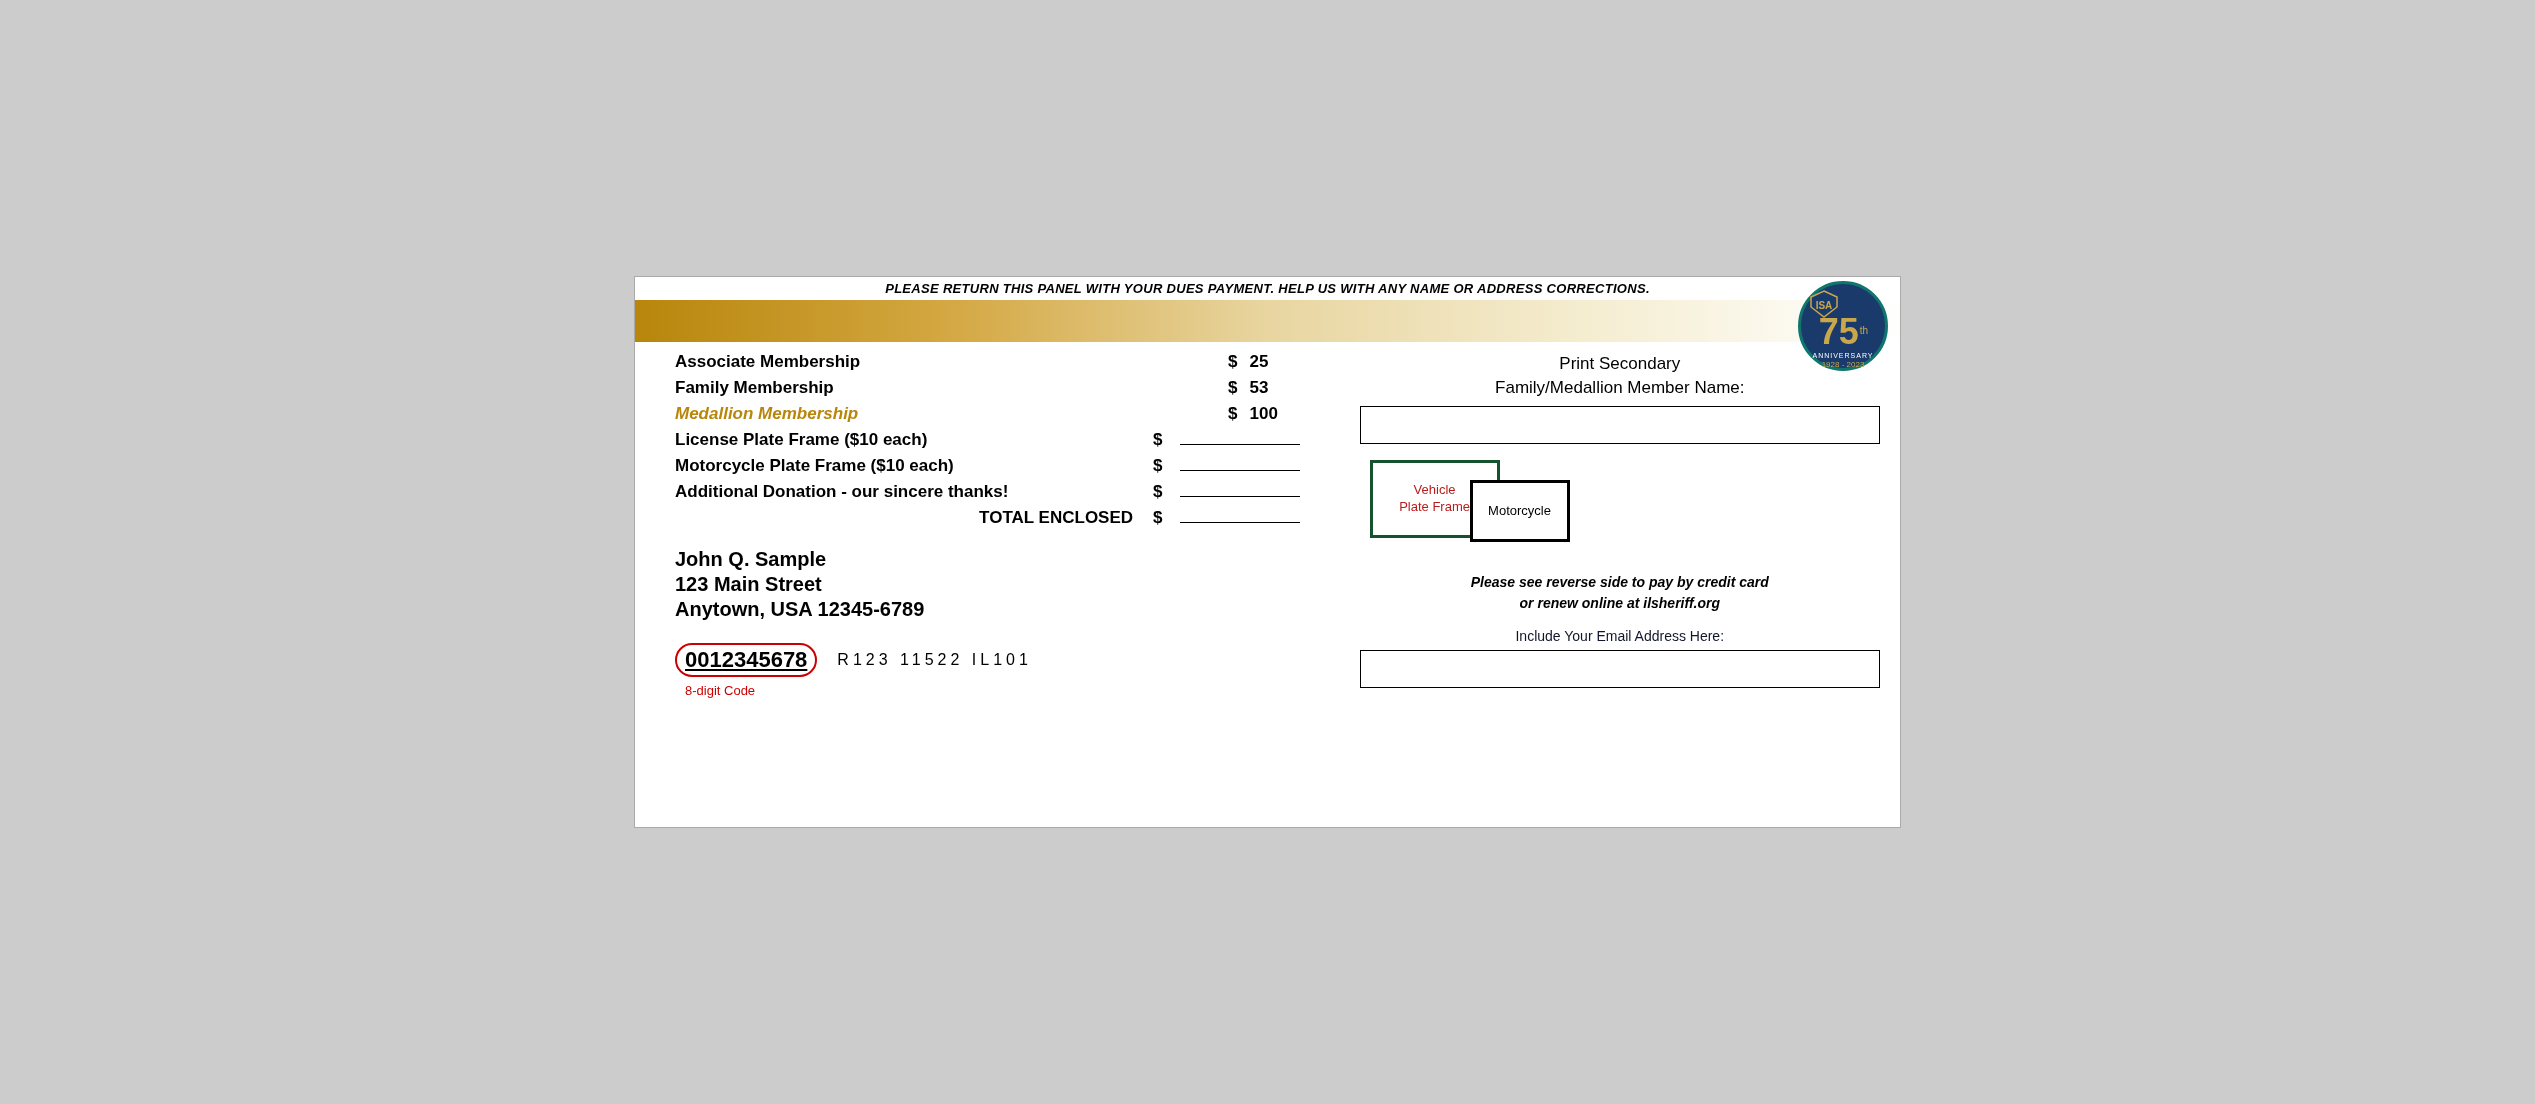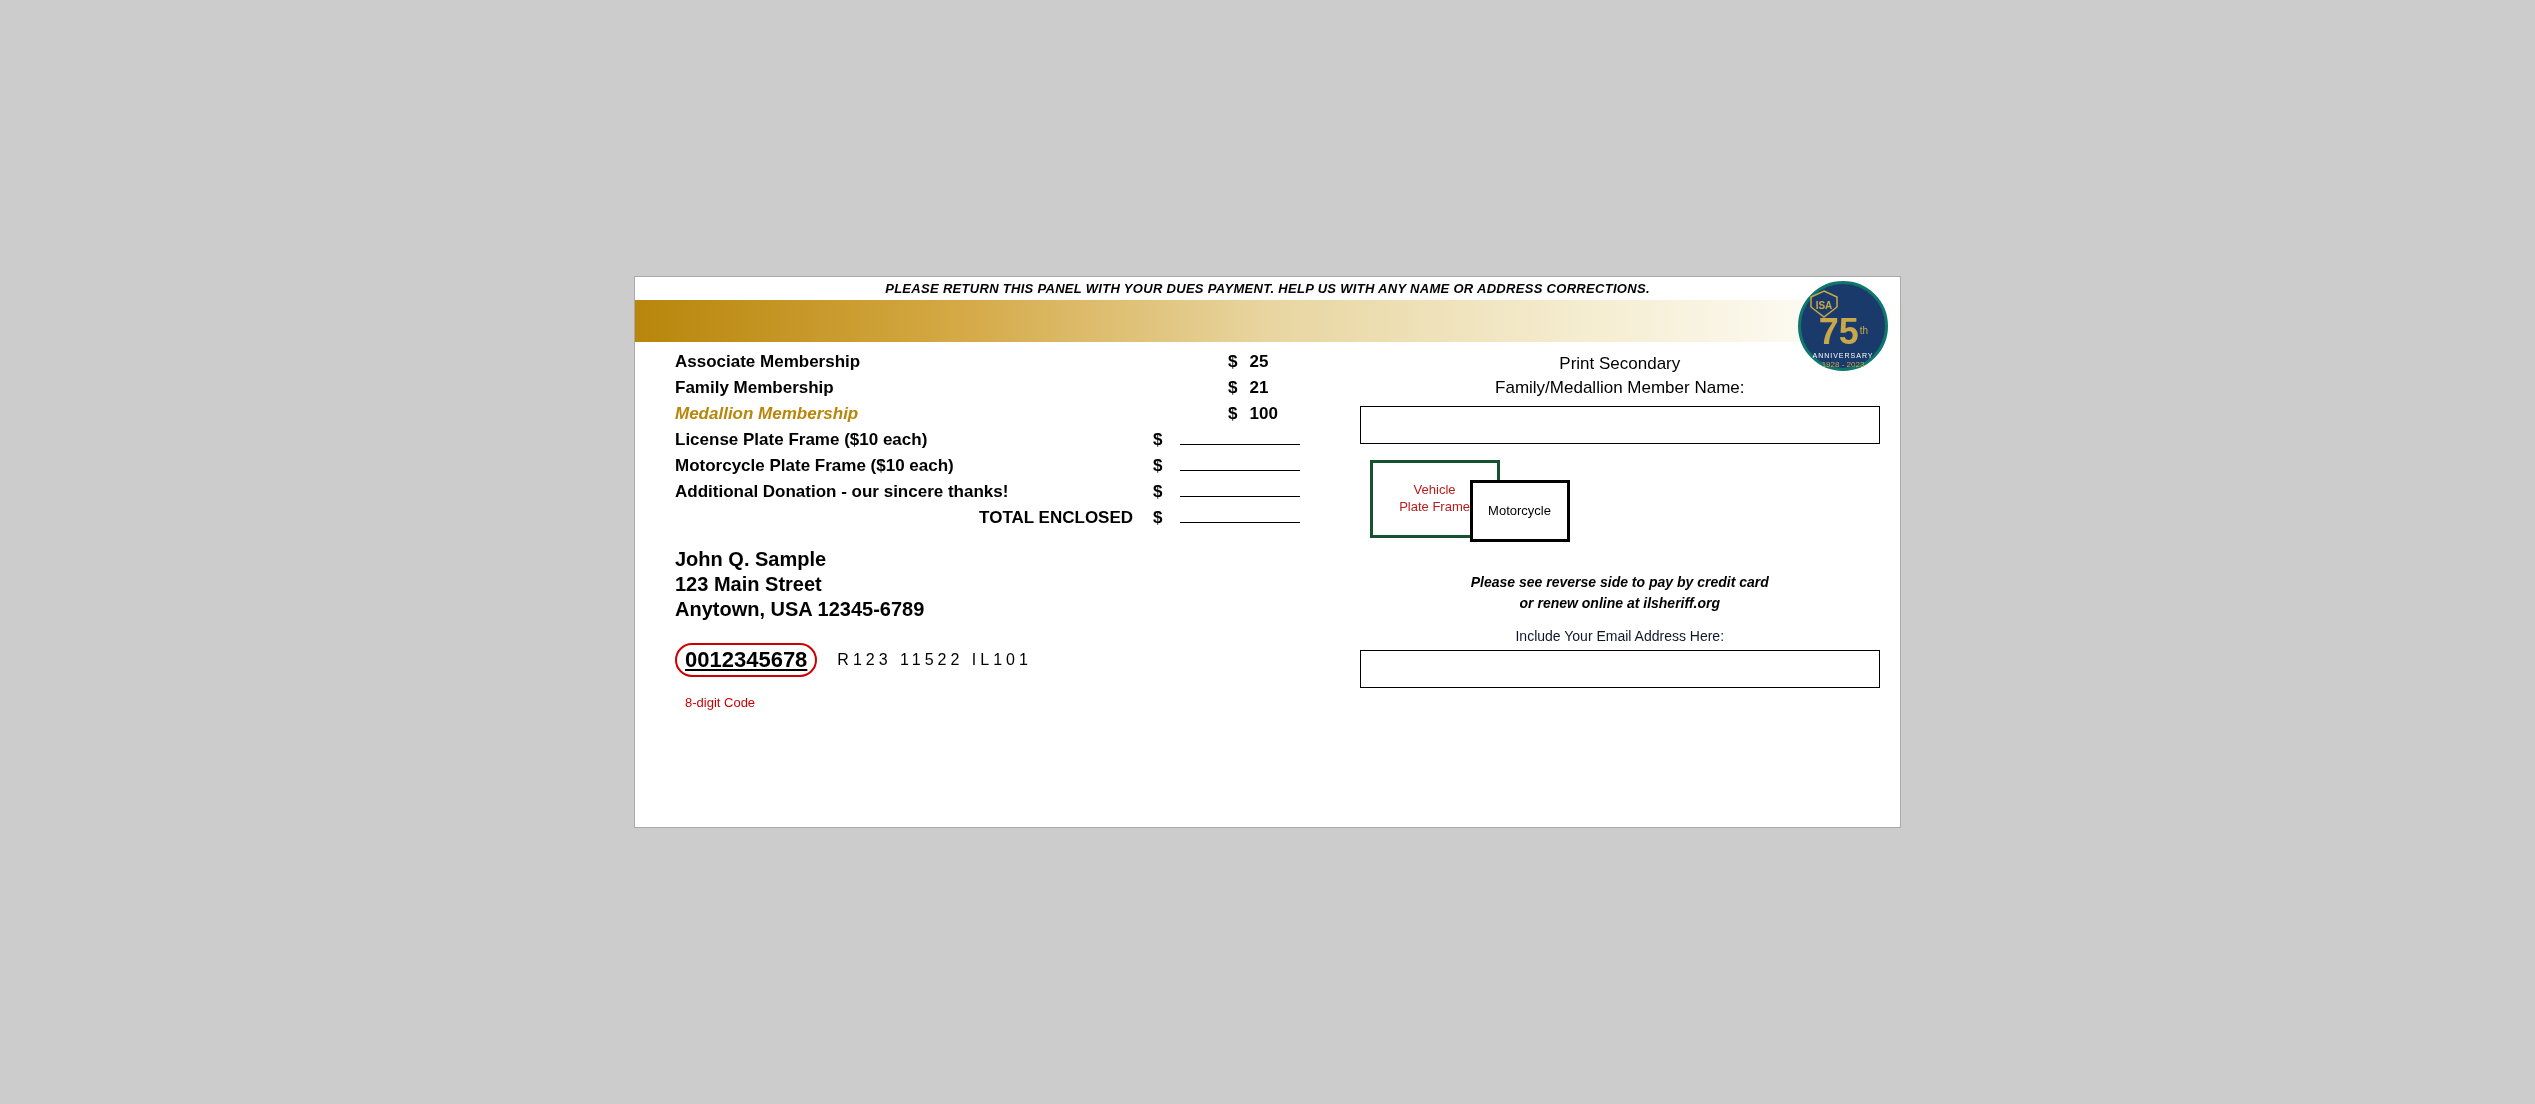--- a/index.html
+++ b/index.html
@@ -189,21 +189,21 @@
       font-size: 20px;
       font-weight: bold;
       color: #000;
     }
 
     
     .barcode-section {
       margin-top: 22px;
       display: flex;
       flex-direction: column;
-      gap: 16px;
+      gap: 4px;
     }
 
     .barcode-line {
       display: flex;
       align-items: center;
       gap: 20px;
     }
 
     
     .barcode-oval {
@@ -371,21 +371,21 @@
 
         <div class="membership-row">
           <span class="membership-label">Associate Membership</span>
           <span class="dollar-sign">$</span>
           <span class="membership-amount">25</span>
         </div>
 
         <div class="membership-row">
           <span class="membership-label">Family Membership</span>
           <span class="dollar-sign">$</span>
-          <span class="membership-amount">21</span>
+          <span class="membership-amount">53</span>
         </div>
 
         <div class="membership-row">
           <span class="membership-label medallion">Medallion Membership</span>
           <span class="dollar-sign">$</span>
           <span class="membership-amount">100</span>
         </div>
 
         <div class="membership-row">
           <span class="membership-label">License Plate Frame ($10 each)</span>

